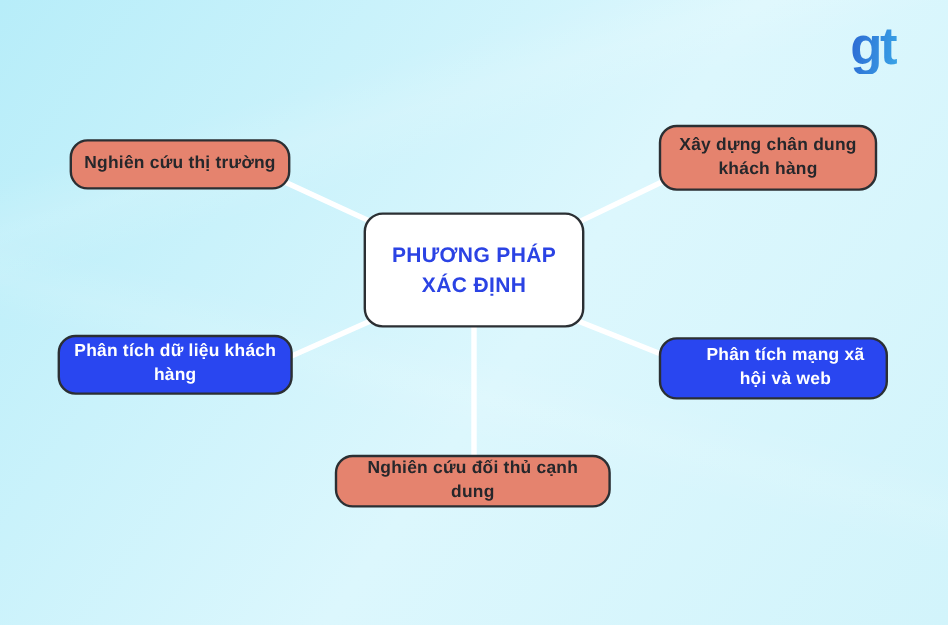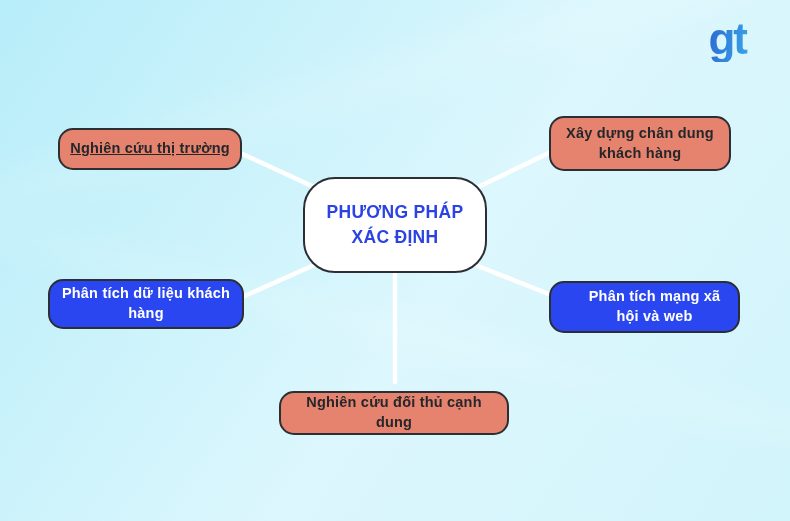--- a/index.html
+++ b/index.html
@@ -37,36 +37,36 @@
     justify-content: center;
     text-align: center;
     border: 2px solid var(--border);
     border-radius: 15px;
     font-weight: bold;
     font-size: 14.5px;
     line-height: 1.35;
     letter-spacing: .2px;
     padding: 3px 10px;
   }
-  .node.coral { background: var(--coral); color: var(--ink); margin-top: 12px; }
+  .node.coral { background: var(--coral); color: var(--ink); }
   .node.blue  { background: var(--blue);  color: #ffffff; }
 
-  .node-tl { left: 58px;  top: 116px; width: 184px; height: 42px; text-decoration: underline; }
+  .node-tl { left: 58px;  top: 116px; width: 184px; height: 42px; }
   .node-tr { left: 549px; top: 104px; width: 182px; height: 55px; }
   .node-ml { left: 48px;  top: 279px; width: 196px; height: 50px; text-align: center; }
   .node-mr { left: 549px; top: 281px; width: 191px; height: 52px; padding-left: 30px; }
   .node-b  { left: 279px; top: 379px; width: 230px; height: 44px; }
 
   .center-node {
     position: absolute;
     left: 303px; top: 177px; width: 184px; height: 96px;
     box-sizing: border-box;
     background: #ffffff;
     border: 2.5px solid var(--border);
-    border-radius: 32px;
+    border-radius: 16px;
     display: flex;
     flex-direction: column;
     align-items: center;
     justify-content: center;
     text-align: center;
     font-weight: bold;
     font-size: 17.5px;
     line-height: 1.45;
     letter-spacing: .3px;
   }

